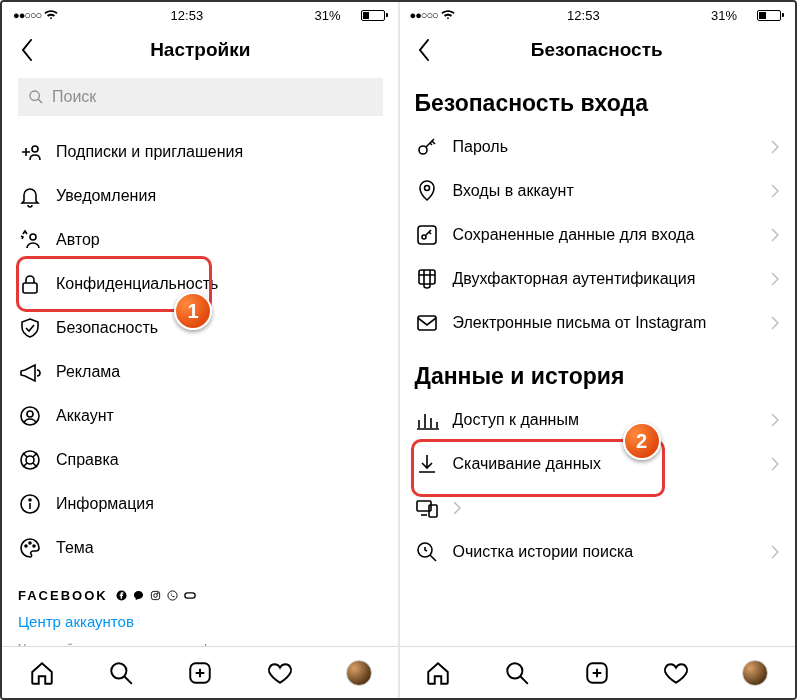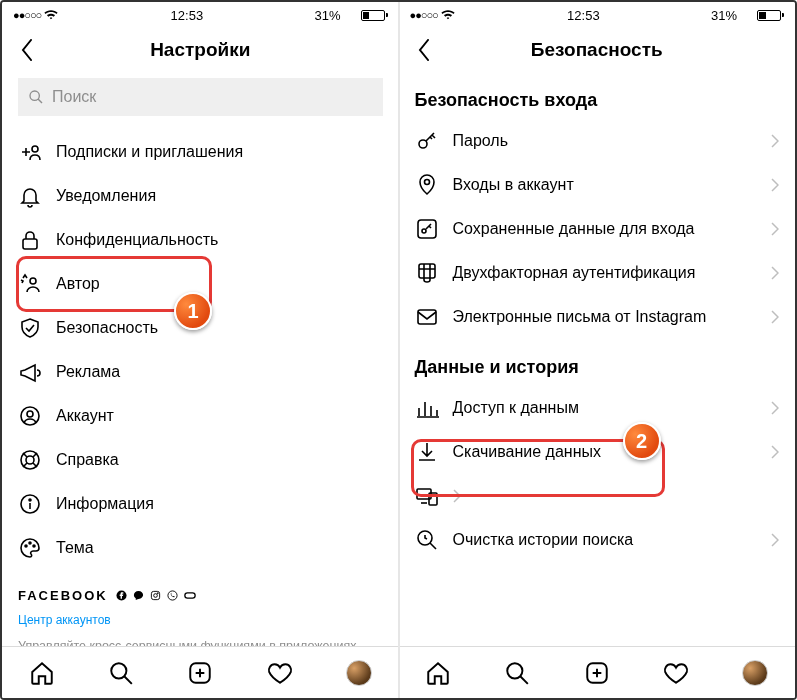--- a/index.html
+++ b/index.html
@@ -105,38 +105,38 @@
   .row .ic svg { stroke:#000; }
   .row-label { font-size:16px; color:#000; flex:1 1 auto; }
   .chev {
     width:8px; height:14px; flex:0 0 auto;
     opacity:.25;
   }
   .chev svg { width:8px; height:14px; }
 
   
   .section-h {
-    font-size:18px; font-weight:600; color:#000;
+    font-size:23px; font-weight:600; color:#000;
     padding: 18px 0 8px 0;
   }
 
   
   .brand-row {
     display:flex; align-items:center; gap:8px;
     margin-top:18px;
   }
   .brand-row .fb-word {
     font-size:13px; letter-spacing:2px; font-weight:600;
   }
   .brand-icons { display:flex; gap:5px; }
   .brand-icons span {
     width:12px; height:12px; display:inline-flex; align-items:center; justify-content:center;
     font-size:11px;
   }
-  .link-blue { color:#0095f6; font-size:12px; margin-top:10px; }
+  .link-blue { color:#0095f6; font-size:15px; margin-top:10px; }
   .muted { color:#8e8e8e; font-size:12.5px; line-height:1.45; margin-top:10px; }
 
   
   .tabbar {
     height:52px;
     border-top:1px solid #dbdbdb;
     display:flex; align-items:center; justify-content:space-around;
     flex: 0 0 auto;
     background:#fff;
   }
@@ -239,36 +239,36 @@
               <svg viewBox="0 0 24 24" fill="none" stroke-width="1.6">
                 <path d="M6 17V11a6 6 0 0112 0v6l2 2H4zM10 21a2 2 0 004 0"></path>
               </svg>
             </span>
           <span class="row-label">Уведомления</span>
         </div>
 
         <div class="row">
           <span class="ic">
               <svg viewBox="0 0 24 24" fill="none" stroke-width="1.6">
-                <rect x="5" y="11" width="14" height="10" rx="2"></rect>
-                <path d="M8 11V8a4 4 0 018 0v3"></path>
-              </svg>
-            </span>
-          <span class="row-label">Конфиденциальность</span>
-        </div>
-
-        <div class="row">
-          <span class="ic">
-              <svg viewBox="0 0 24 24" fill="none" stroke-width="1.6">
                 <path d="M5 6l2-3 2 3M3 8l2 1-1 2"></path>
                 <circle cx="15" cy="9" r="3"></circle>
                 <path d="M9 20c0-3 3-5 6-5s6 2 6 5"></path>
               </svg>
             </span>
           <span class="row-label">Автор</span>
+        </div>
+
+        <div class="row">
+          <span class="ic">
+              <svg viewBox="0 0 24 24" fill="none" stroke-width="1.6">
+                <rect x="5" y="11" width="14" height="10" rx="2"></rect>
+                <path d="M8 11V8a4 4 0 018 0v3"></path>
+              </svg>
+            </span>
+          <span class="row-label">Конфиденциальность</span>
         </div>
 
         <div class="row">
           <span class="ic">
               <svg viewBox="0 0 24 24" fill="none" stroke-width="1.6">
                 <path d="M12 3l8 3v5c0 5-3 8-8 10-5-2-8-5-8-10V6z"></path>
                 <path d="M8 12l3 3 5-6"></path>
               </svg>
             </span>
           <span class="row-label">Безопасность</span>

